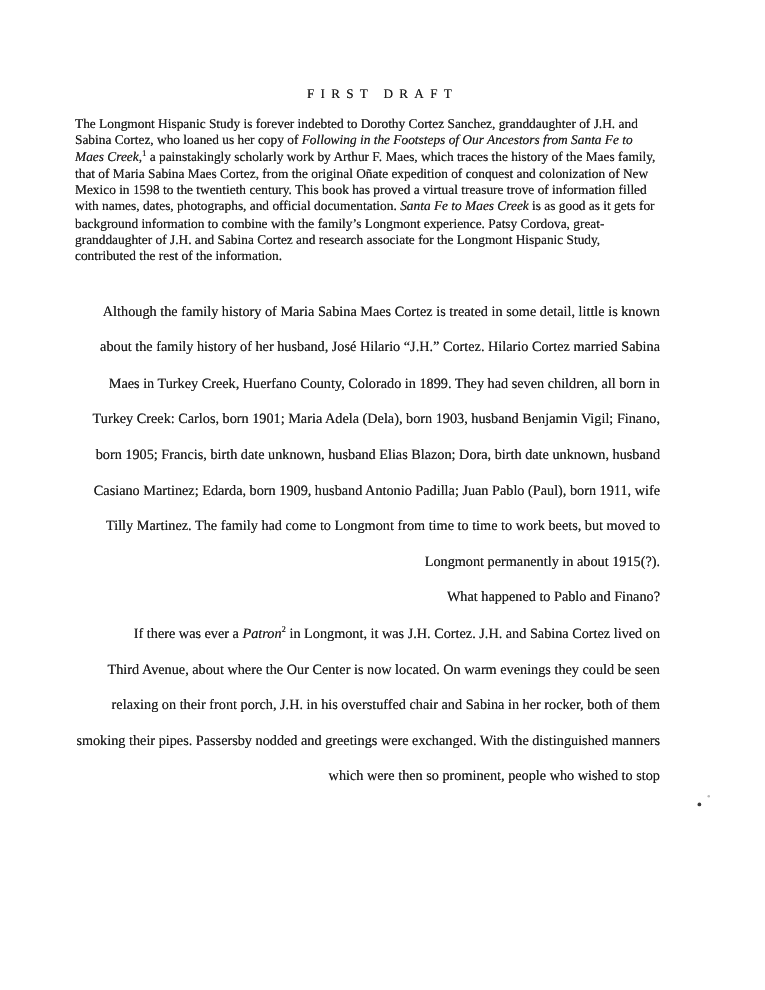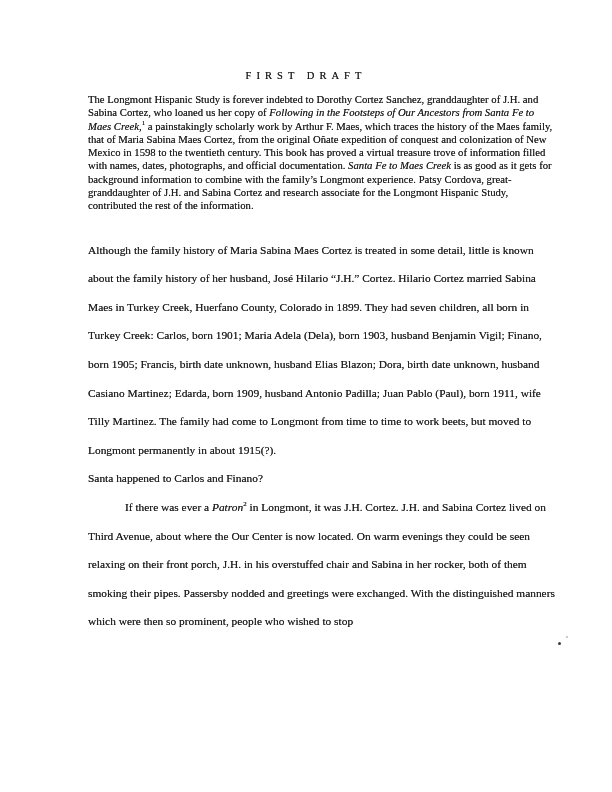--- a/index.html
+++ b/index.html
@@ -25,35 +25,36 @@
     font-size: 10.5px;
     letter-spacing: 0.48em;
     font-weight: normal;
   }
   .doc-title {
     margin: 16px 0 0 78px;
     font-size: 12.8px;
     font-weight: normal;
   }
   .doc-body {
-    margin-left: 88px;
+    margin-left: 60px;
     width: 468px;
     font-family: Liberation Serif, serif;
   }
   .para {
     margin: 0;
   }
   .para.single {
     margin-top: 12px;
     font-size: 10.7px;
     line-height: 13.3px;
   }
   .para.double {
     font-size: 11.4px;
     line-height: 28.6px;
+    text-align: right;
   }
   .para.double.first-double {
     margin-top: 23px;
   }
   .para.indent {
     text-indent: 37px;
   }
   sup {
     font-size: 7px;
     vertical-align: super;
@@ -70,19 +71,19 @@
 </head>
 <body>
 
 <div class="page scan-text">
   <div class="draft-label">FIRST DRAFT</div>
 
 
   <div class="doc-body">
       <p class="para single"><span>The Longmont Hispanic Study is forever indebted to Dorothy Cortez Sanchez, granddaughter of J.H. and Sabina Cortez, who loaned us her copy of </span><span style="font-style: italic;">Following in the Footsteps of Our Ancestors from Santa Fe to Maes Creek,</span><sup>1</sup><span> a painstakingly scholarly work by Arthur F. Maes, which traces the history of the Maes family, that of Maria Sabina Maes Cortez, from the original Oñate expedition of conquest and colonization of New Mexico in 1598 to the twentieth century. This book has proved a virtual treasure trove of information filled with names, dates, photographs, and official documentation. </span><span style="font-style: italic;">Santa Fe to Maes Creek</span><span> is as good as it gets for background information to combine with the family’s Longmont experience. Patsy Cordova, great-granddaughter of J.H. and Sabina Cortez and research associate for the Longmont Hispanic Study, contributed the rest of the information.</span></p>
       <p class="para double first-double"><span>Although the family history of Maria Sabina Maes Cortez is treated in some detail, little is known about the family history of her husband, José Hilario “J.H.” Cortez. Hilario Cortez married Sabina Maes in Turkey Creek, Huerfano County, Colorado in 1899. They had seven children, all born in Turkey Creek: Carlos, born 1901; Maria Adela (Dela), born 1903, husband Benjamin Vigil; Finano, born 1905; Francis, birth date unknown, husband Elias Blazon; Dora, birth date unknown, husband Casiano Martinez; Edarda, born 1909, husband Antonio Padilla; Juan Pablo (Paul), born 1911, wife Tilly Martinez. The family had come to Longmont from time to time to work beets, but moved to Longmont permanently in about 1915(?).</span></p>
-      <p class="para double"><span>Santa happened to Carlos and Finano?</span></p>
+      <p class="para double"><span>What happened to Pablo and Finano?</span></p>
       <p class="para double indent"><span>If there was ever a </span><span style="font-style: italic;">Patron</span><sup>2</sup><span> in Longmont, it was J.H. Cortez. J.H. and Sabina Cortez lived on Third Avenue, about where the Our Center is now located. On warm evenings they could be seen relaxing on their front porch, J.H. in his overstuffed chair and Sabina in her rocker, both of them smoking their pipes. Passersby nodded and greetings were exchanged. With the distinguished manners which were then so prominent, people who wished to stop</span></p>
     </div>
 
   <span class="speck speck-main"></span>
   <span class="speck speck-faint"></span>
 </div>
 
 </body></html>

